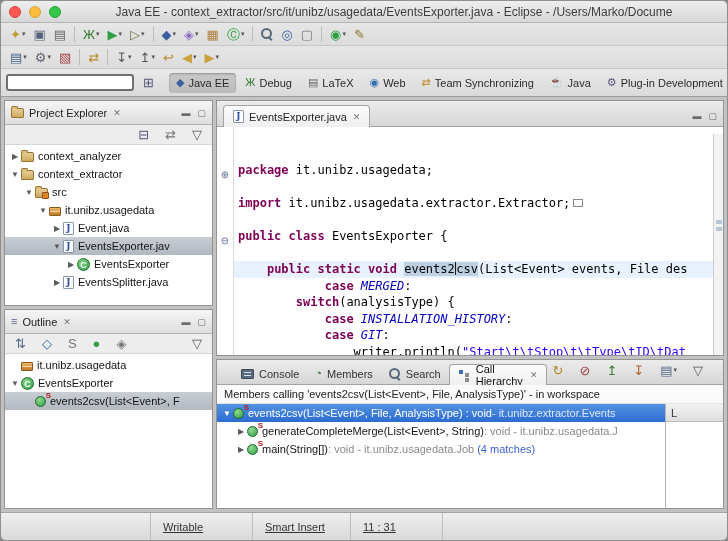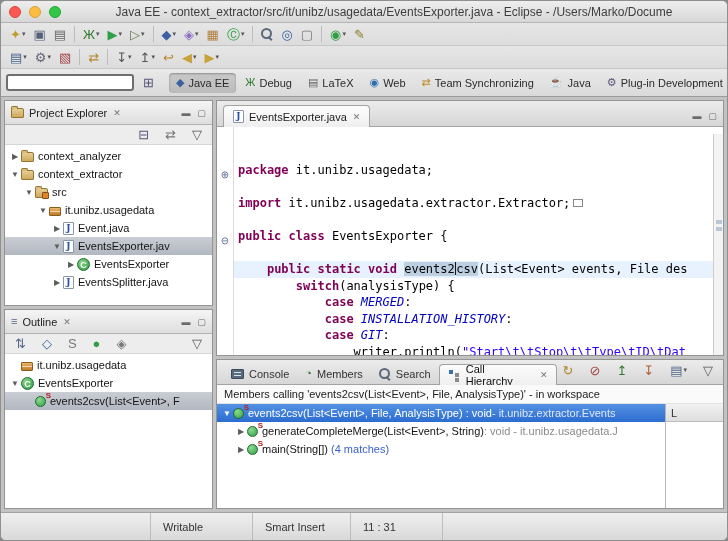--- a/index.html
+++ b/index.html
@@ -106,21 +106,21 @@
   .seg-pl{color:#000;white-space:pre;}
   .seg-kw{color:var(--keyword);font-weight:bold;white-space:pre;}
   .seg-str{color:var(--string-literal);white-space:pre;}
   .seg-const{color:var(--constant);font-style:italic;white-space:pre;}
   .seg-occ{background:var(--occurrence);white-space:pre;}
   .caret{display:inline-block;width:1.5px;height:13px;background:#111;vertical-align:-2px;}
   .foldbox{display:inline-block;width:10px;height:8px;border:1px solid #888;background:#fff;margin-left:3px;}
   .ruler{width:10px;flex:0 0 10px;border-left:1px solid #ccc;background:#f3f3f3;position:relative;}
   .rmark{position:absolute;left:2px;width:6px;height:4px;background:#b9c6d4;}
   
-  .btabbar{height:25px;flex:0 0 25px;display:flex;align-items:flex-end;padding:0 6px;gap:2px;
+  .btabbar{height:25px;flex:0 0 25px;display:flex;align-items:flex-end;padding:0 16px;gap:2px;
     background:linear-gradient(#ececec,#d6d6d6);border-bottom:1px solid #a3a3a3;}
   .btab{display:flex;align-items:center;gap:5px;height:21px;padding:0 8px;font-size:11px;color:#333;}
   .btab.active{border:1px solid #a3a3a3;border-bottom:none;border-radius:4px 4px 0 0;
     background:linear-gradient(#fcfcfc,#efefef);margin-bottom:-1px;color:#111;}
   .btools{margin-left:auto;display:flex;align-items:center;gap:8px;padding-bottom:4px;}
   .chheader{height:19px;flex:0 0 19px;display:flex;align-items:center;font-size:11px;color:#222;
     padding:0 7px;background:#fafafa;border-bottom:1px solid #e2e2e2;white-space:nowrap;overflow:hidden;}
   .chbody{flex:1;display:flex;background:#fff;min-height:0;}
   .chtree{flex:1;overflow:hidden;min-width:0;}
   .chrow{height:18px;display:flex;align-items:center;font-size:11px;color:#141414;white-space:nowrap;overflow:hidden;}
@@ -129,21 +129,21 @@
   .chmain{margin-left:4px;}
   .chsuffix{color:#8a8a8a;}
   .chrow.sel .chsuffix{color:#dde6f5;}
   .chmatches{color:#3a5fcd;margin-left:3px;}
   .chloc{width:58px;flex:0 0 58px;border-left:1px solid #b5b5b5;display:flex;flex-direction:column;background:#fff;}
   .chcolhead{height:18px;flex:0 0 18px;display:flex;align-items:center;padding-left:5px;font-size:11px;color:#333;
     background:linear-gradient(#f2f2f2,#dddddd);border-bottom:1px solid #bdbdbd;}
   
   .statusbar{height:28px;flex:0 0 28px;display:flex;align-items:stretch;font-size:11px;color:#333;
     background:linear-gradient(#efefef,#d9d9d9);border-top:1px solid #a2a2a2;}
-  .scell{display:flex;align-items:center;padding-left:12px;border-right:1px solid #bdbdbd;}
+  .scell{display:flex;align-items:center;padding-left:12px;border-right:1px solid #bdbdbd;text-decoration:underline;}
   .scell.spacer{width:150px;flex:0 0 150px;}
   .scell.w1{width:102px;flex:0 0 102px;}
   .scell.w2{width:98px;flex:0 0 98px;}
   .scell.w3{width:92px;flex:0 0 92px;}
   .scell.rest{flex:1;border-right:none;}
 </style>
 </head>
 <body>
 
 <div class="window">
@@ -443,22 +443,22 @@
               <div class="fcell"></div>
             </div>
           <div class="codecol" id="code-lines">
               <div class="cline"><span class="seg-kw">package </span><span class="seg-pl">it.unibz.usagedata;</span></div>
               <div class="cline"></div>
               <div class="cline"><span class="seg-kw">import </span><span class="seg-pl">it.unibz.usagedata.extractor.Extractor;</span><span class="foldbox"></span></div>
               <div class="cline"></div>
               <div class="cline"><span class="seg-kw">public class </span><span class="seg-pl">EventsExporter {</span></div>
               <div class="cline"></div>
               <div class="cline cur"><span class="seg-pl">    </span><span class="seg-kw">public static void </span><span class="seg-occ">events2</span><span class="caret"></span><span class="seg-occ">csv</span><span class="seg-pl">(List&lt;Event&gt; events, File des</span></div>
+              <div class="cline"><span class="seg-pl">            </span><span class="seg-kw">case </span><span class="seg-const">MERGED</span><span class="seg-pl">:</span></div>
               <div class="cline"><span class="seg-pl">        </span><span class="seg-kw">switch</span><span class="seg-pl">(analysisType) {</span></div>
-              <div class="cline"><span class="seg-pl">            </span><span class="seg-kw">case </span><span class="seg-const">MERGED</span><span class="seg-pl">:</span></div>
               <div class="cline"><span class="seg-pl">            </span><span class="seg-kw">case </span><span class="seg-const">INSTALLATION_HISTORY</span><span class="seg-pl">:</span></div>
               <div class="cline"><span class="seg-pl">            </span><span class="seg-kw">case </span><span class="seg-const">GIT</span><span class="seg-pl">:</span></div>
               <div class="cline"><span class="seg-pl">                writer.println(</span><span class="seg-str">"Start\t\tStop\t\tType\tID\tDat</span></div>
             </div>
           <div class="ruler">
             <div class="rmark" style="top:86px"></div>
             <div class="rmark" style="top:93px"></div>
           </div>
         </div>
       </div>
@@ -526,20 +526,21 @@
                 </span>
                 <span class="chmain">generateCompleteMerge(List&lt;Event&gt;, String)</span>
                 <span class="chsuffix"> : void - it.unibz.usagedata.J</span>
               </div>
               <div class="chrow" style="padding-left: 18px;">
                 <span class="arrow">▶</span>
                 <span class="i-method">
                   <span class="sdec">S</span>
                 </span>
                 <span class="chmain">main(String[])</span>
+                <span class="chsuffix"> : void - it.unibz.usagedata.Job</span>
                 <span class="chmatches">(4 matches)</span>
               </div>
             </div>
           <div class="chloc">
             <div class="chcolhead">L</div>
           </div>
         </div>
       </div>
     </div>
 

